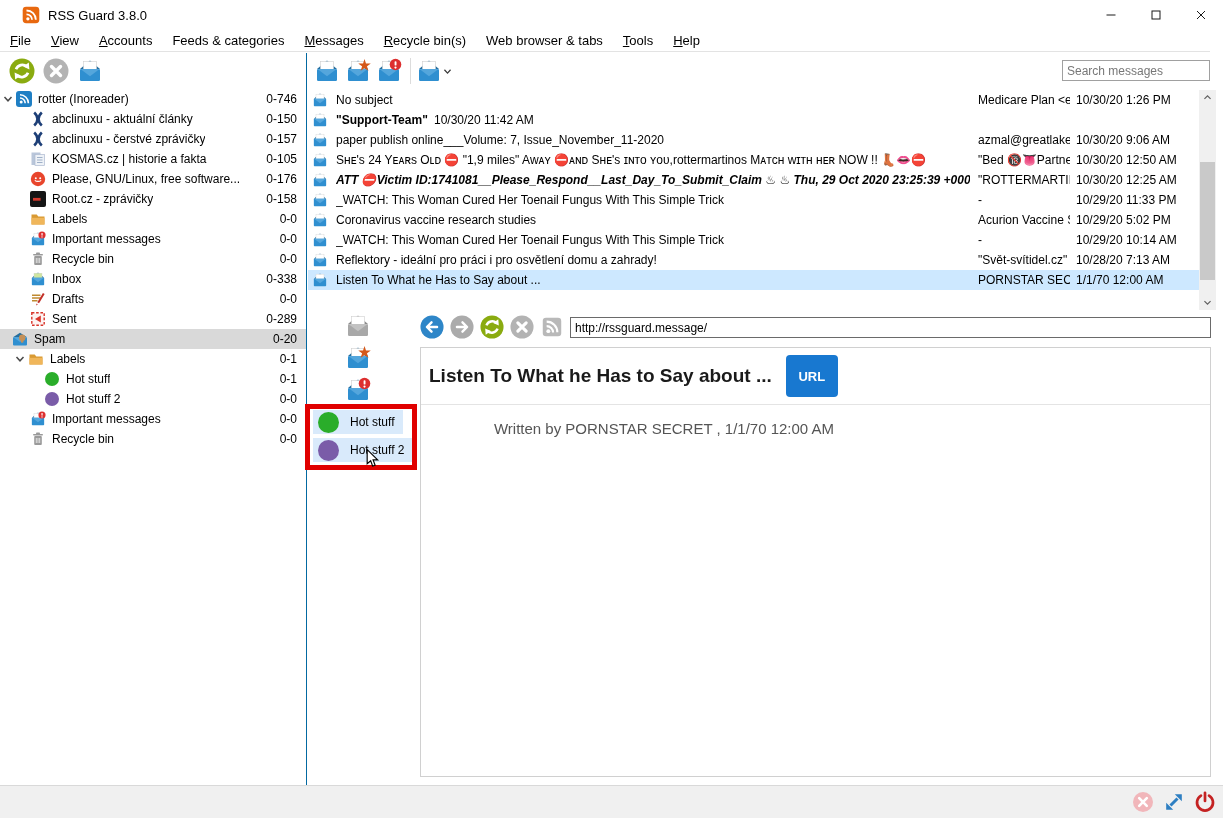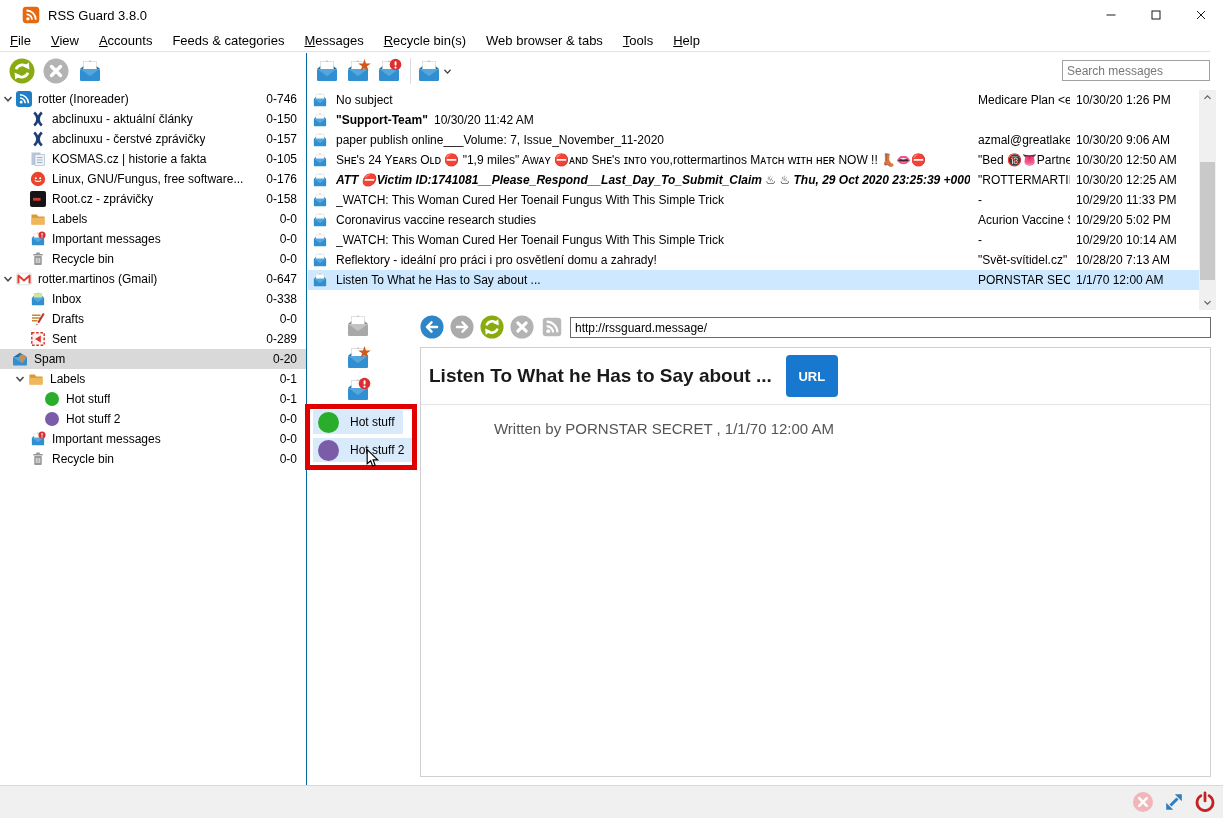--- a/index.html
+++ b/index.html
@@ -213,21 +213,21 @@
         </div>
         <div class="feed-row lvl1">
           <span class="icon f">
             <svg viewBox="0 0 16 16">
               <circle cx="8" cy="8" r="7.2" fill="#e8452c"></circle>
               <circle cx="5.8" cy="7.2" r="1" fill="#fff"></circle>
               <circle cx="10.2" cy="7.2" r="1" fill="#fff"></circle>
               <path d="M4.8 9.4 a4 2.6 0 0 0 6.4 0" stroke="#fff" stroke-width="1.2" fill="none"></path>
             </svg>
           </span>
-          <span class="flabel">Linux, GNU/Fungus, free software...</span>
+          <span class="flabel">Please, GNU/Linux, free software...</span>
           <span class="fcount">0-176</span>
         </div>
         <div class="feed-row lvl1">
           <span class="icon f">
             <svg viewBox="0 0 16 16">
               <rect width="16" height="16" rx="2" fill="#151515"></rect>
               <rect x="3" y="6.9" width="7.6" height="2.8" fill="#d43a2e"></rect>
             </svg>
           </span>
           <span class="flabel">Root.cz - zprávičky</span>
@@ -262,35 +262,20 @@
           <span class="icon f">
             <svg viewBox="0 0 16 16">
               <rect x="4.2" y="5" width="7.6" height="9" rx="1" fill="#9a9a9a"></rect>
               <rect x="3" y="3" width="10" height="1.6" rx="0.8" fill="#9a9a9a"></rect>
               <rect x="6" y="1.6" width="4" height="1.6" rx="0.8" fill="#9a9a9a"></rect>
               <path d="M6.3 7 v5 M8 7 v5 M9.7 7 v5" stroke="#e8e8e8" stroke-width="0.9"></path>
             </svg>
           </span>
           <span class="flabel">Recycle bin</span>
           <span class="fcount">0-0</span>
-        </div>
-        <div class="feed-row lvl0 has-chev">
-          <span class="icon chev">
-            <svg viewBox="0 0 12 12">
-              <path d="M2.5 4 L6 7.8 L9.5 4" stroke="#4a4a4a" stroke-width="1.5" fill="none"></path>
-            </svg>
-          </span>
-          <span class="icon f">
-            <svg viewBox="0 0 16 16">
-              <rect x="0.7" y="2.2" width="14.6" height="11.6" rx="1" fill="#fff" stroke="#dcdcdc" stroke-width="0.8"></rect>
-              <path d="M2.4 12.4 V4.6 L8 9.4 L13.6 4.6 V12.4" stroke="#e23d2e" stroke-width="2" fill="none" stroke-linejoin="round"></path>
-            </svg>
-          </span>
-          <span class="flabel">rotter.martinos (Gmail)</span>
-          <span class="fcount">0-647</span>
         </div>
         <div class="feed-row lvl1">
           <span class="icon f">
             <svg viewBox="0 0 26 26">
               <polygon points="3,11 13,2.5 23,11" fill="#246e9e"></polygon>
               <rect x="6.5" y="3.5" width="13" height="10.5" fill="#cfe6a0" stroke="#cfcfcf" stroke-width="0.6"></rect>
               <rect x="3" y="11" width="20" height="12" rx="1.2" fill="#2f8fd0"></rect>
               <polygon points="3.4,11 13,18.2 22.6,11" fill="#54a6dc"></polygon>
             </svg>
           </span>

